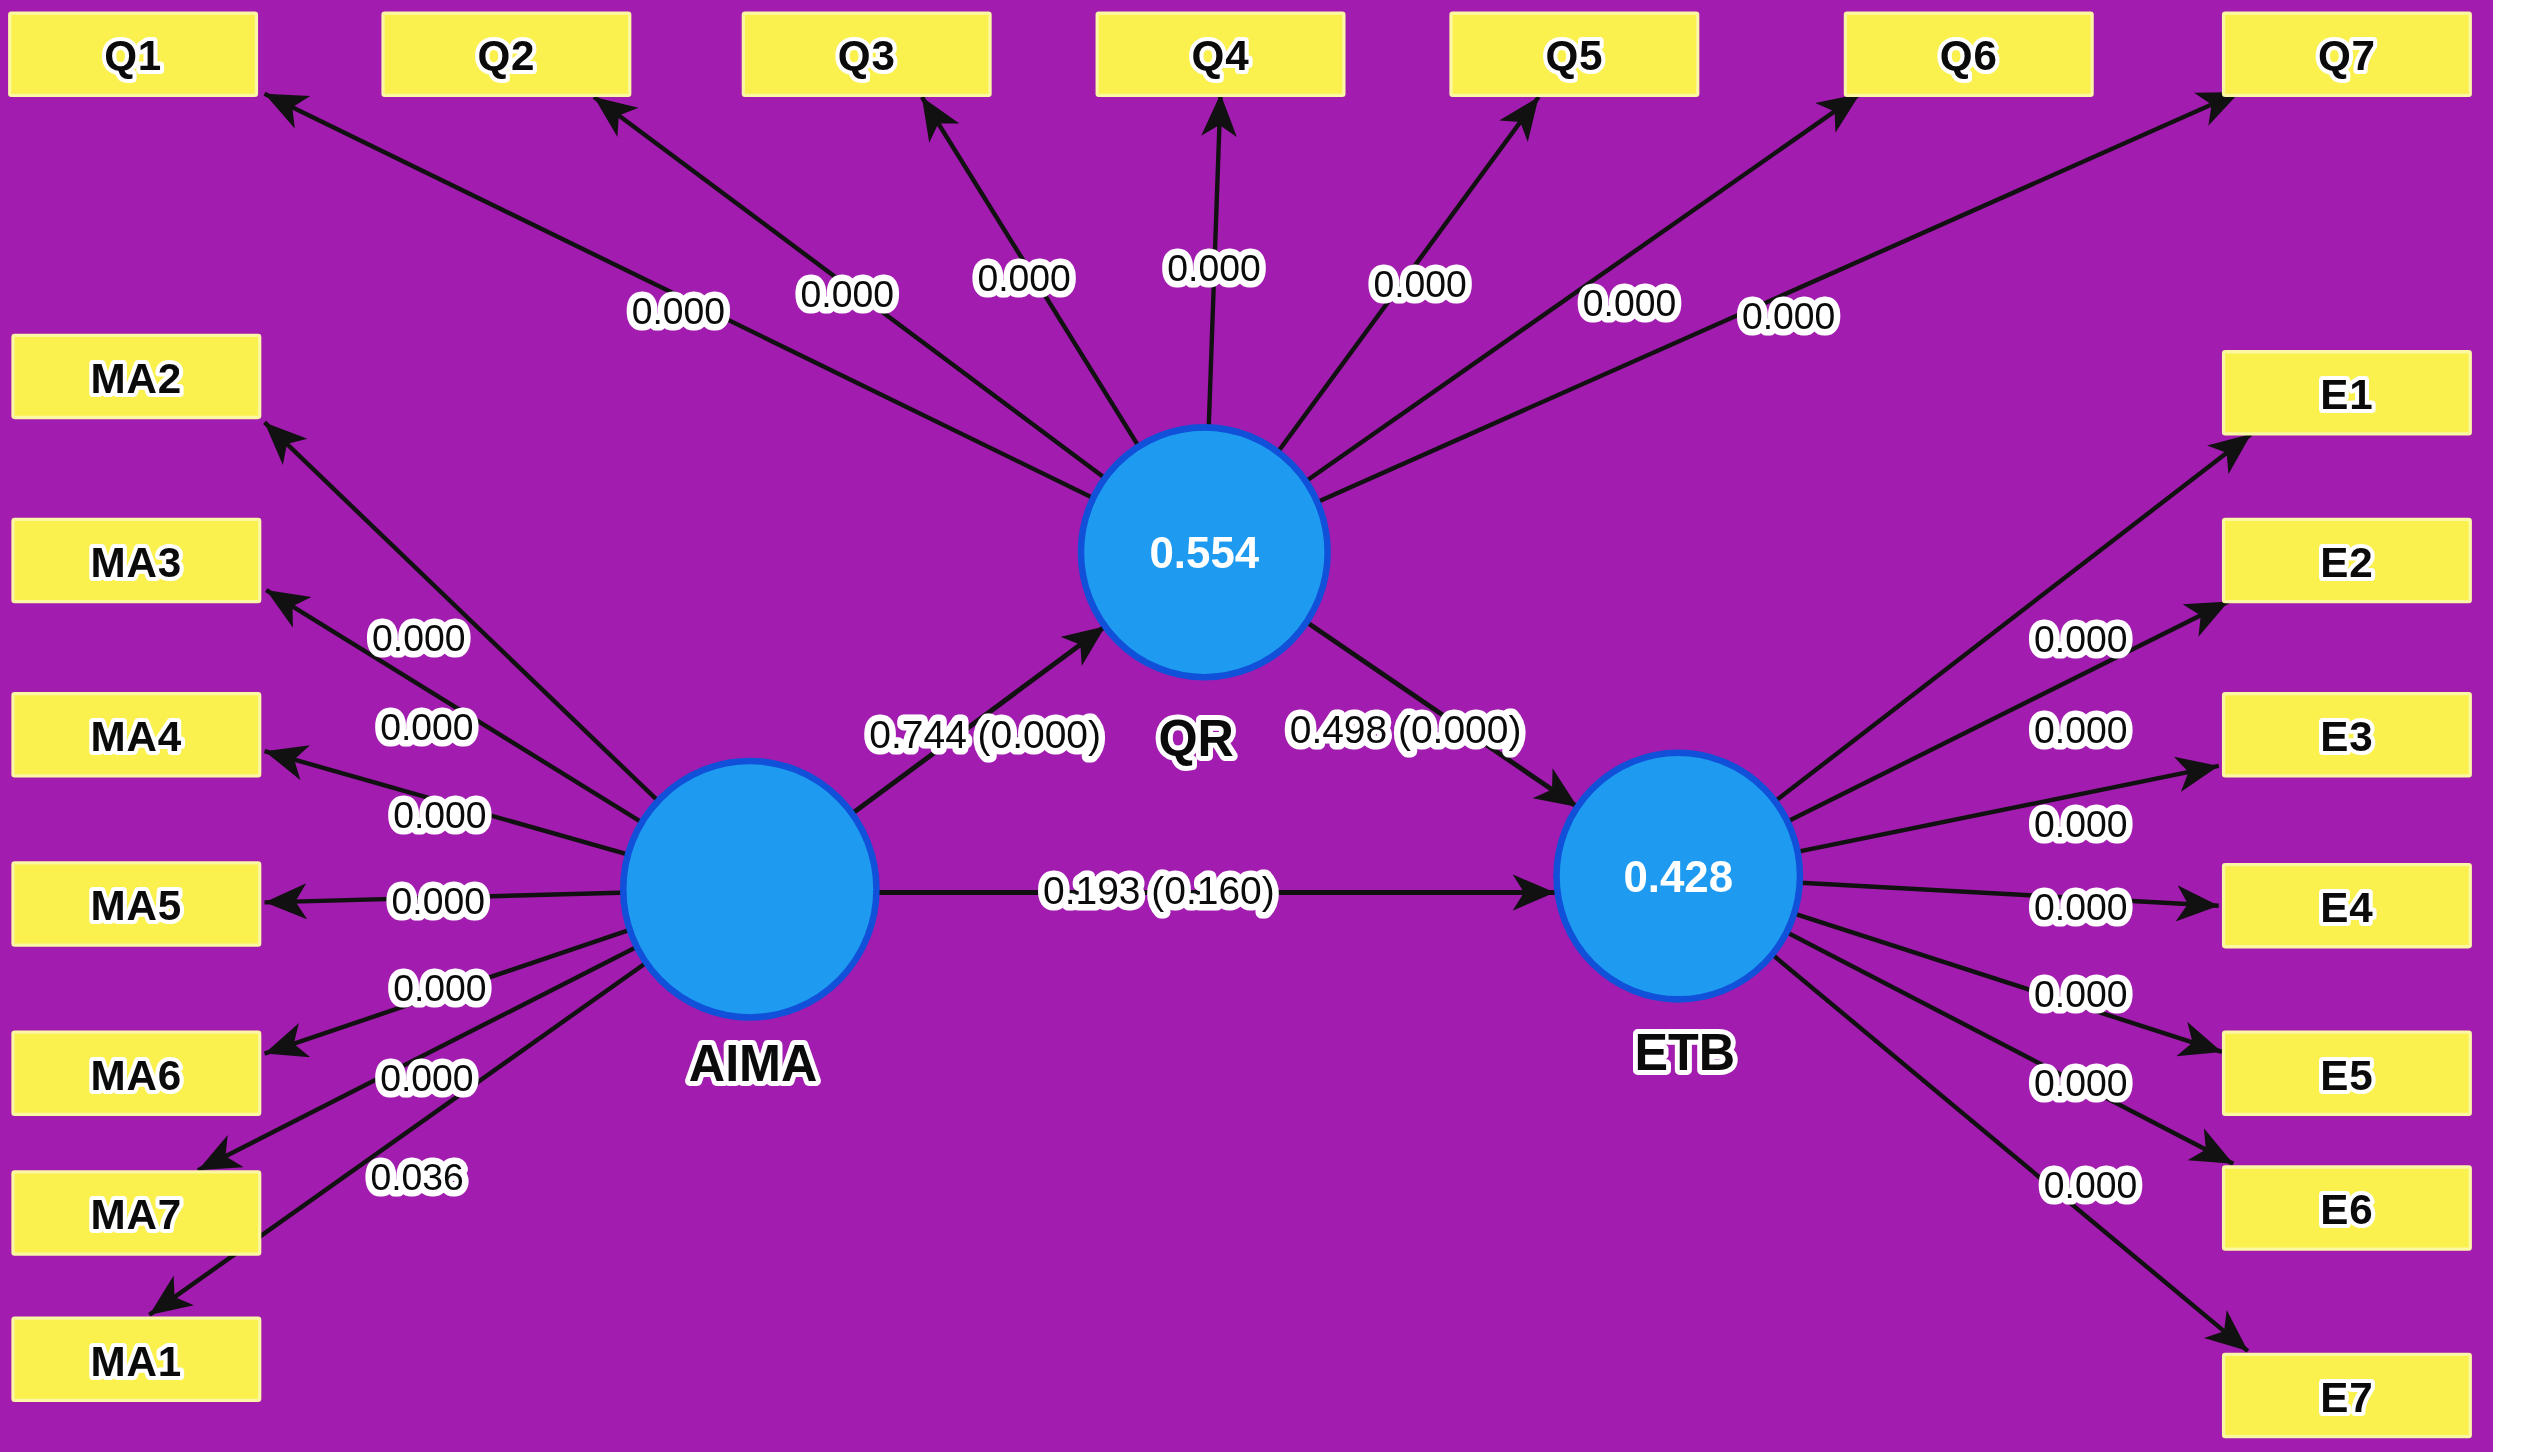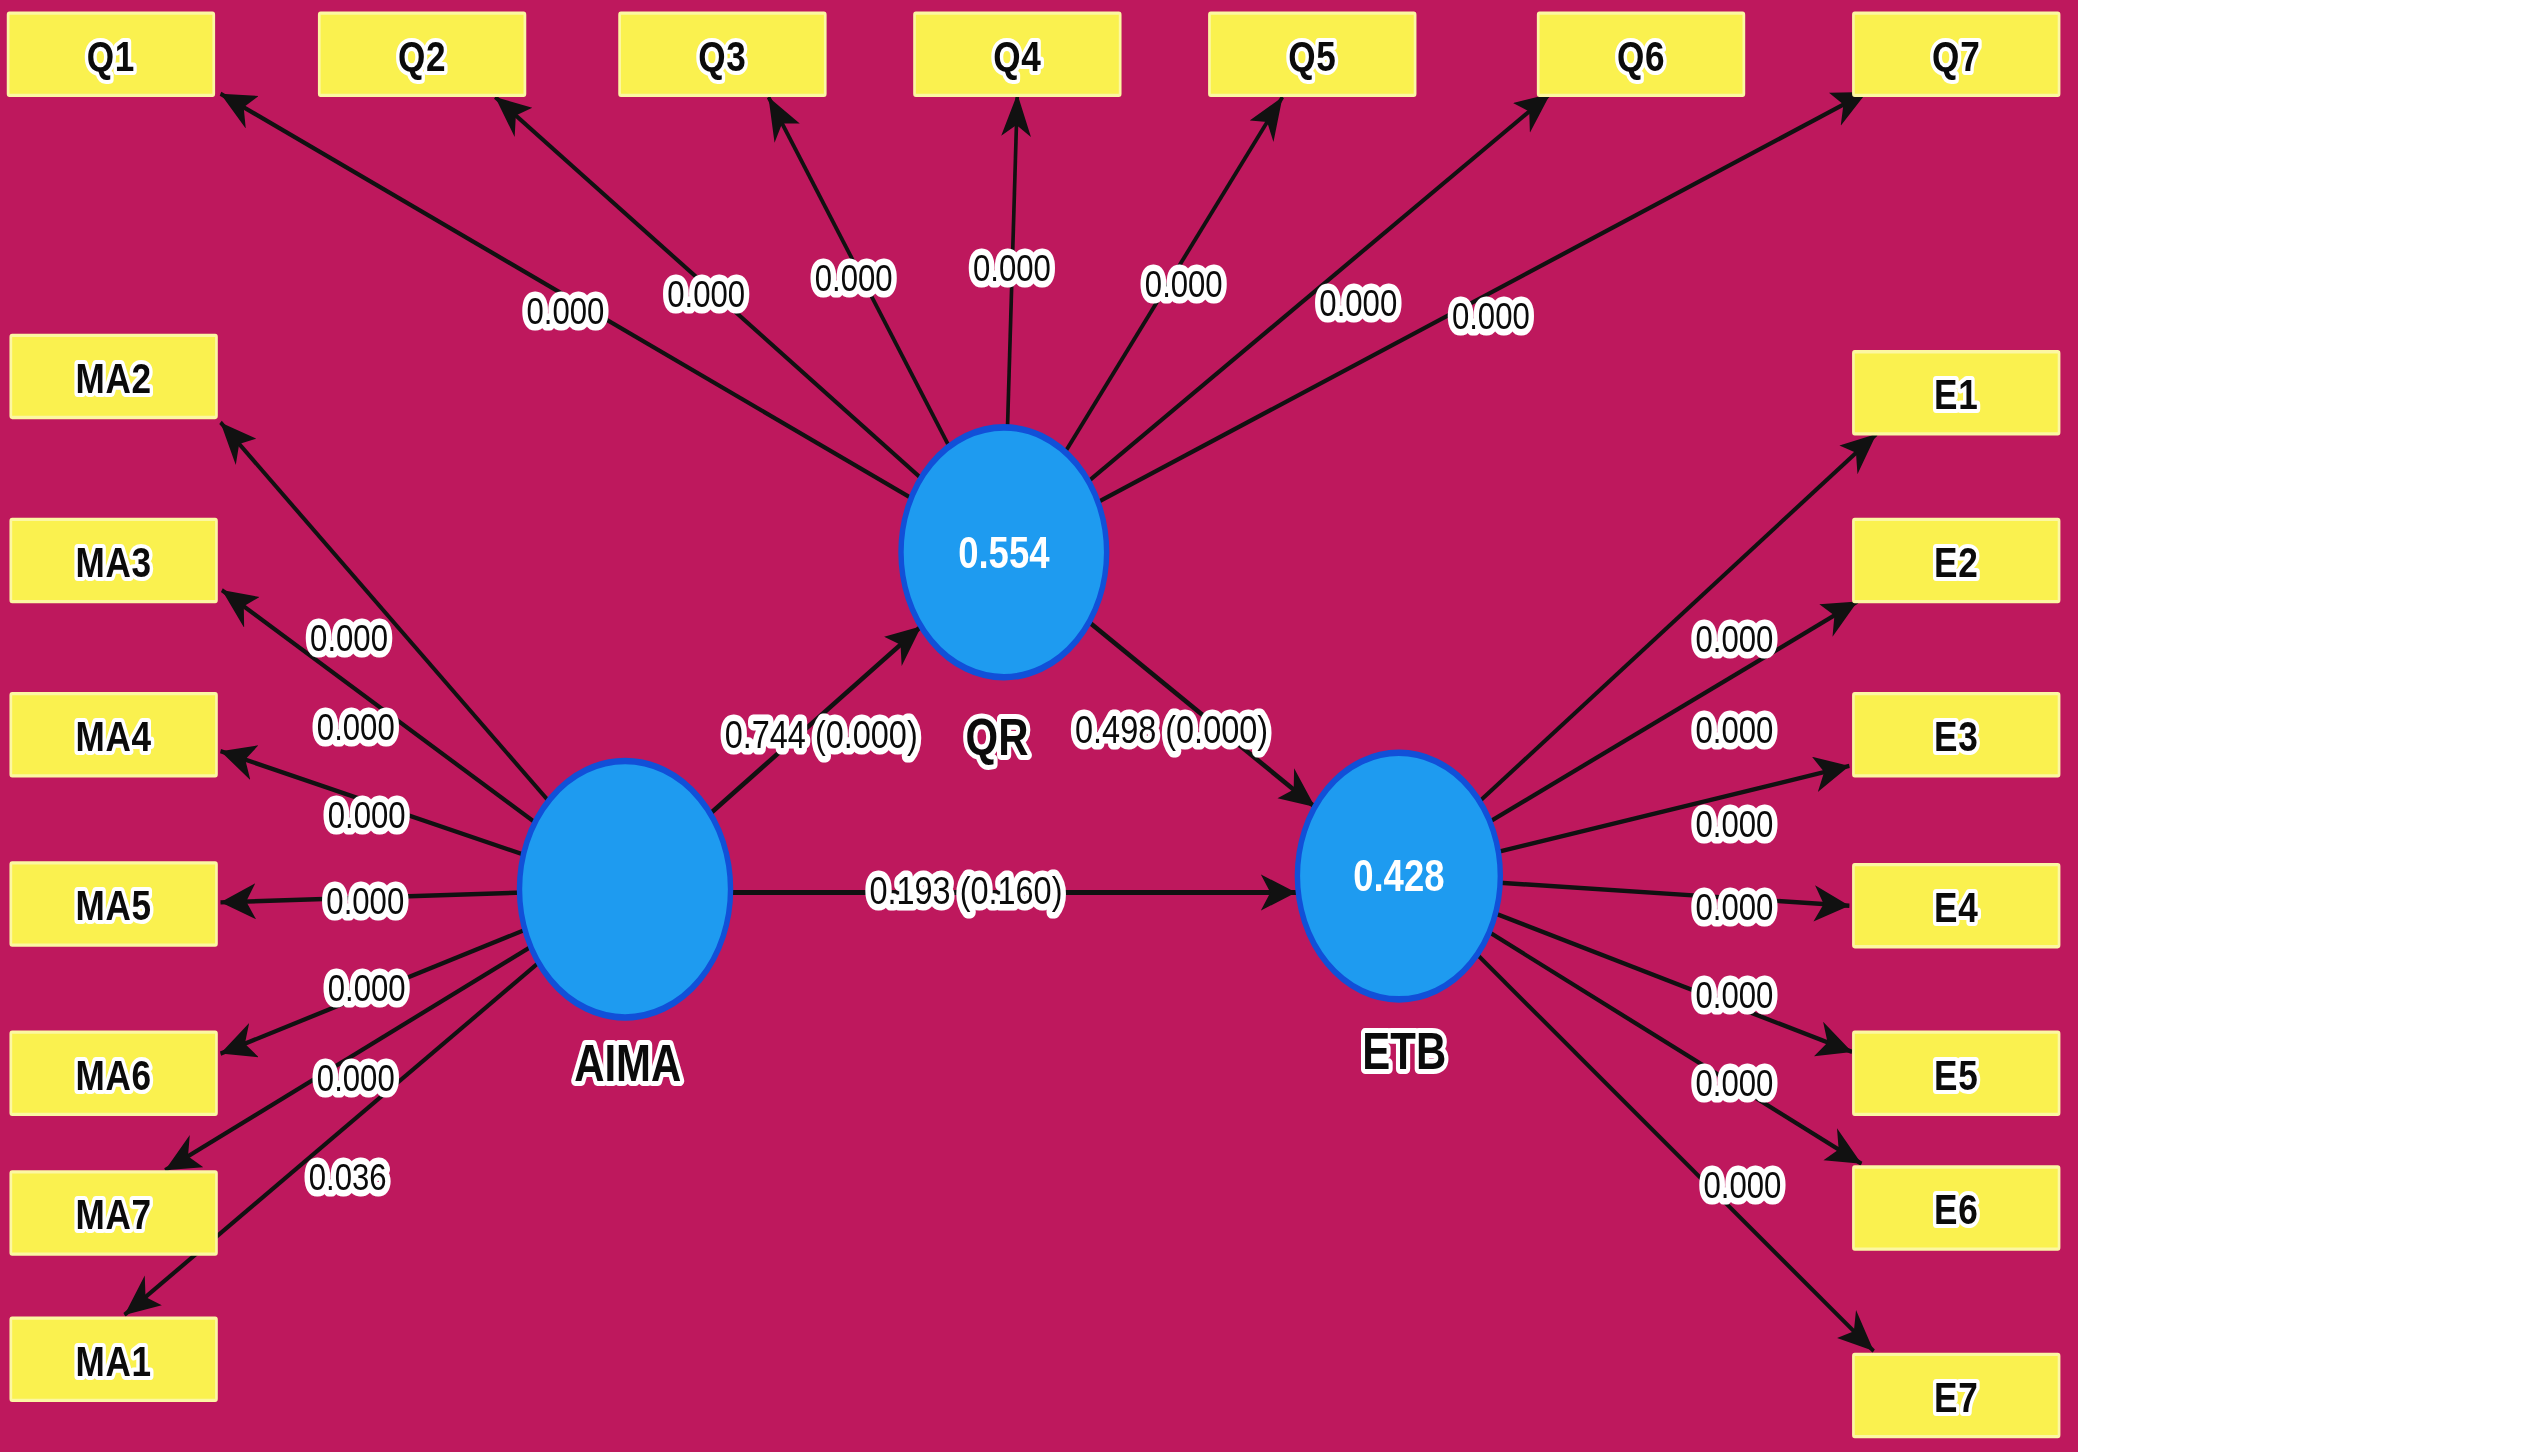--- a/index.html
+++ b/index.html
@@ -1,16 +1,16 @@
 <!DOCTYPE html>
 <html style="font-size:8.8px"><head>
 <meta charset="utf-8">
 <style>
   html,body{margin:0;padding:0;background:#fff;}
-  .screen{width:2078px;height:1453px;position:relative;background:#be185d;overflow:hidden;text-align:center;}
+  .screen{width:2493px;height:1453px;position:relative;background:#a21caf;overflow:hidden;text-align:center;}
   svg{display:block;width:100%;height:100%;}
   text{font-family:"Liberation Sans",sans-serif;fill:#0b0b0b;text-anchor:middle;}
   .t{dominant-baseline:central;}
   .halo{paint-order:stroke;stroke:#ffffff;stroke-linejoin:round;}
   .boxlbl{font-size:26px;font-weight:600;letter-spacing:0.5px;stroke-width:5px;}
   .load{font-size:23px;stroke-width:8px;}
   .coef{font-size:24px;stroke-width:8px;}
   .r2{font-size:27px;font-weight:700;fill:#ffffff;stroke:none;}
   .lname{font-size:31px;font-weight:700;stroke-width:6px;}
   .arrow{stroke:#111111;stroke-width:2.7px;fill:none;}

